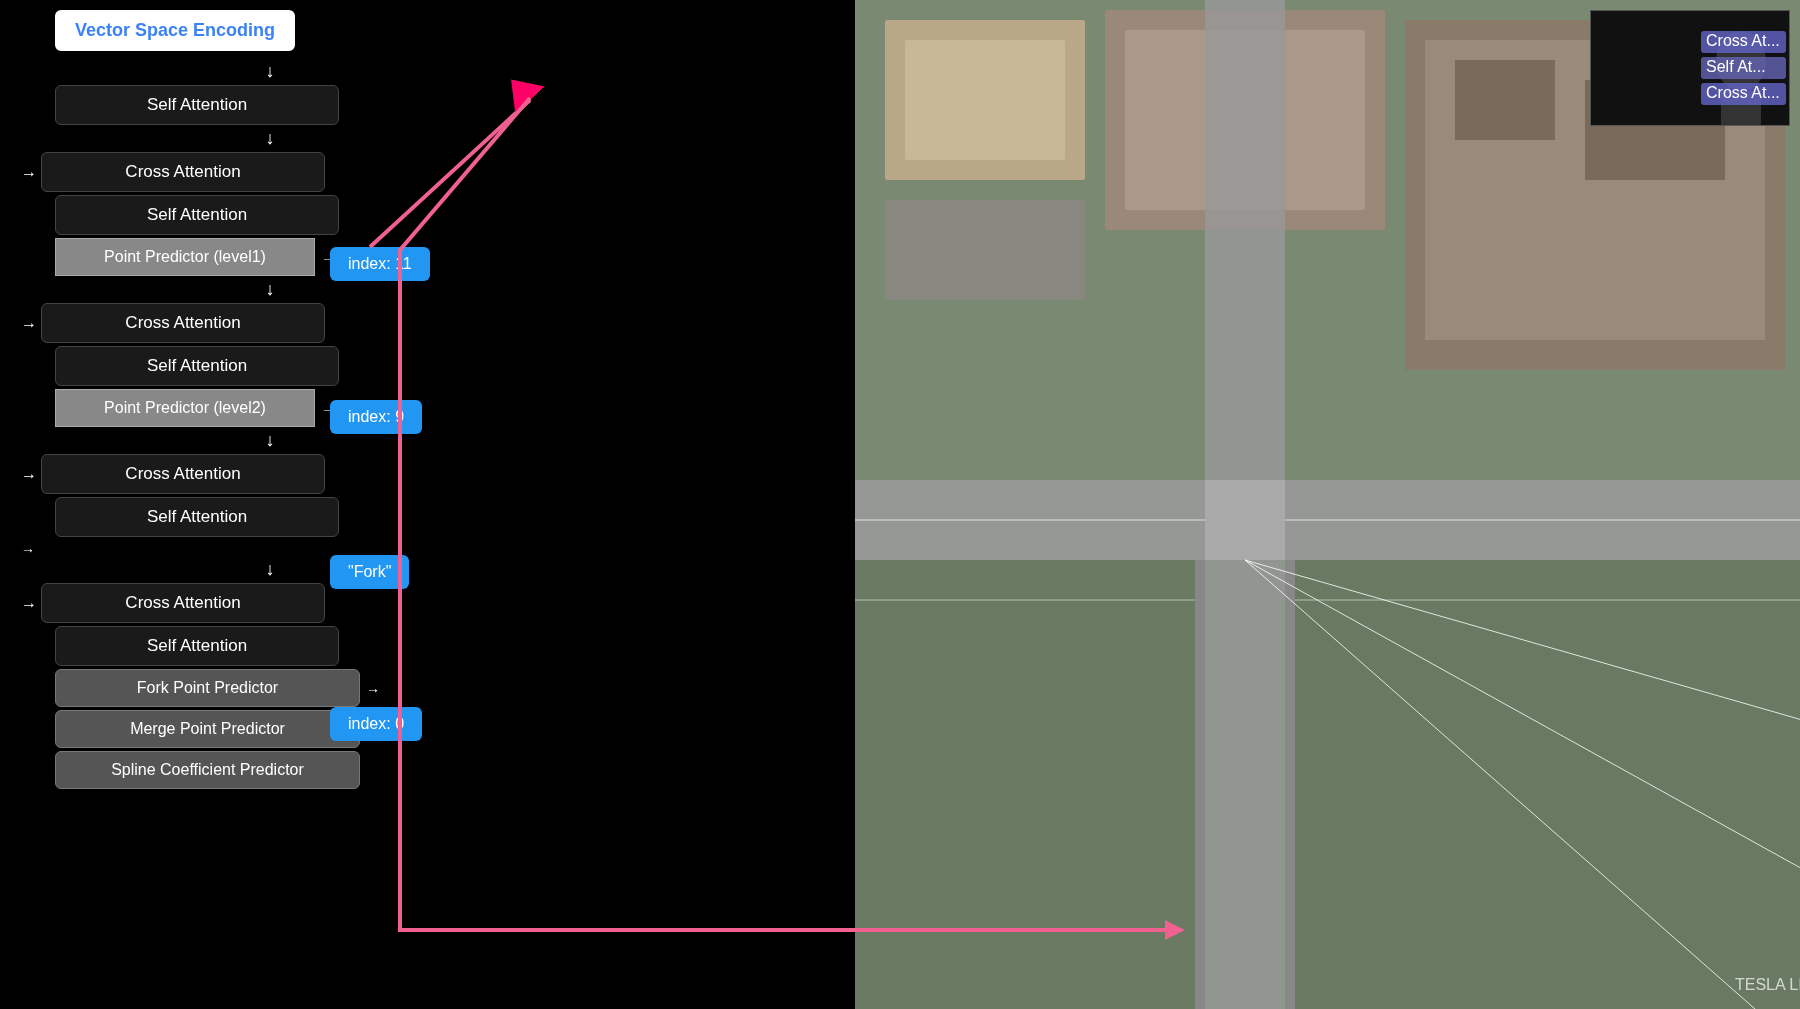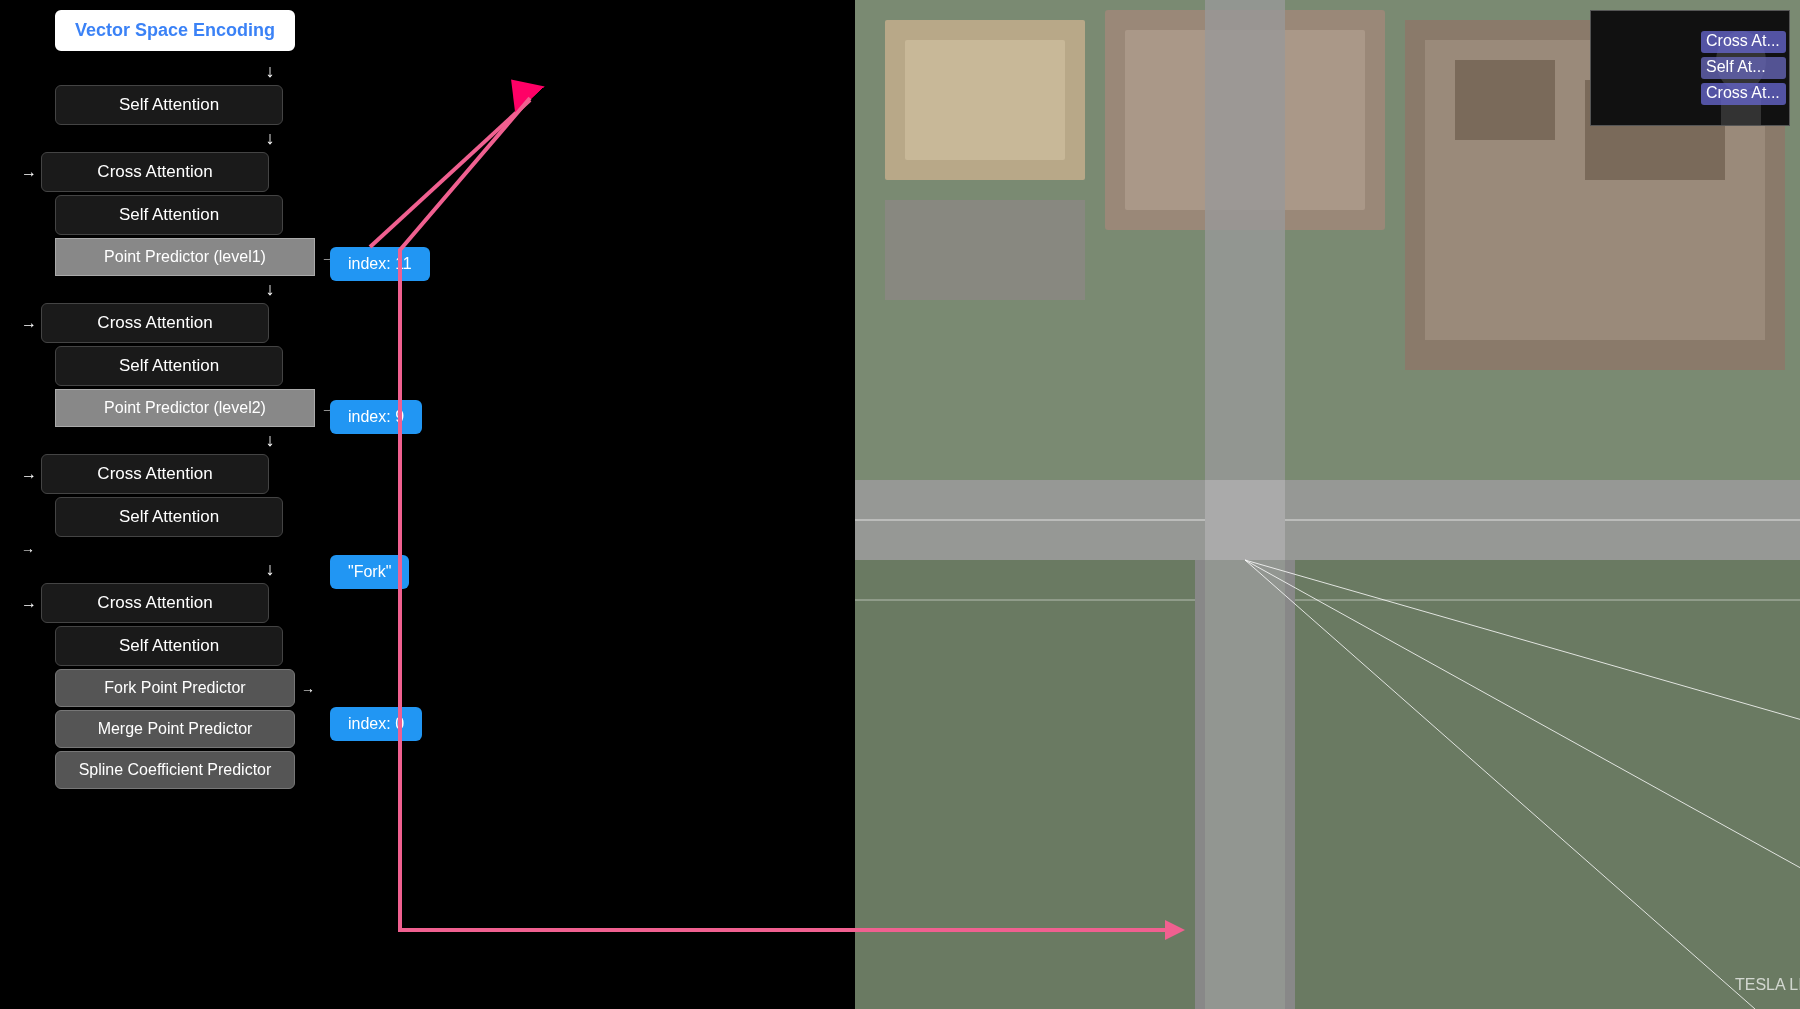--- a/index.html
+++ b/index.html
@@ -39,21 +39,21 @@
     }
 
     .dark-box {
       background: #1a1a1a;
       border: 1px solid #444;
       border-radius: 6px;
       padding: 9px 16px;
       text-align: center;
       font-size: 17px;
       color: #fff;
-      width: 228px;
+      width: 284px;
       margin: 3px 0 3px 40px;
     }
 
     .gray-box {
       background: #888;
       border: 1px solid #aaa;
       border-radius: 0;
       padding: 9px 16px;
       text-align: center;
       font-size: 16px;
@@ -63,21 +63,21 @@
     }
 
     .dark-gray-box {
       background: #555;
       border: 1px solid #777;
       border-radius: 6px;
       padding: 9px 16px;
       text-align: center;
       font-size: 16px;
       color: #fff;
-      width: 240px;
+      width: 305px;
       margin: 3px 0 3px 40px;
     }
 
     .arrow-down {
       text-align: center;
       color: #fff;
       font-size: 18px;
       margin: 2px 0 2px 120px;
     }
 

